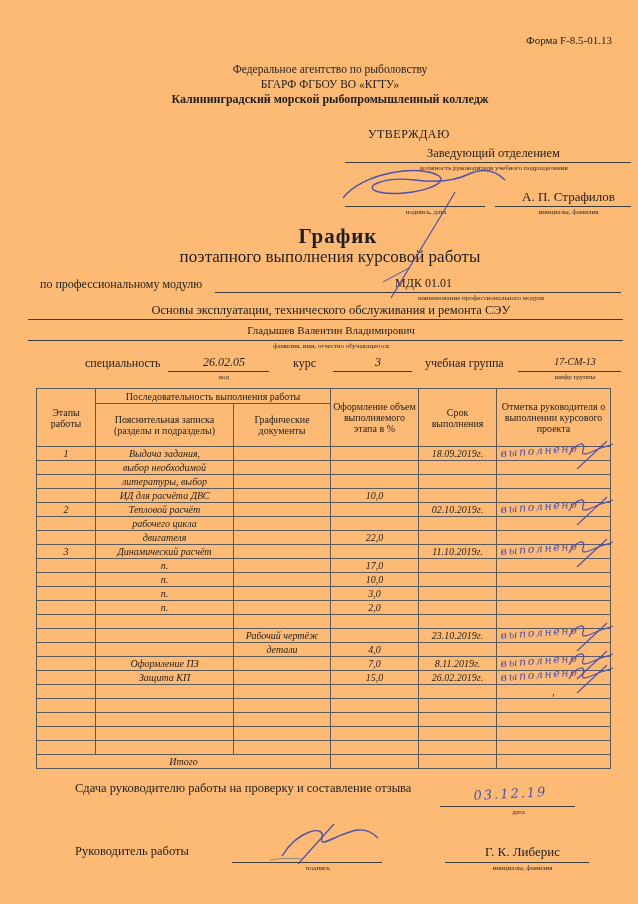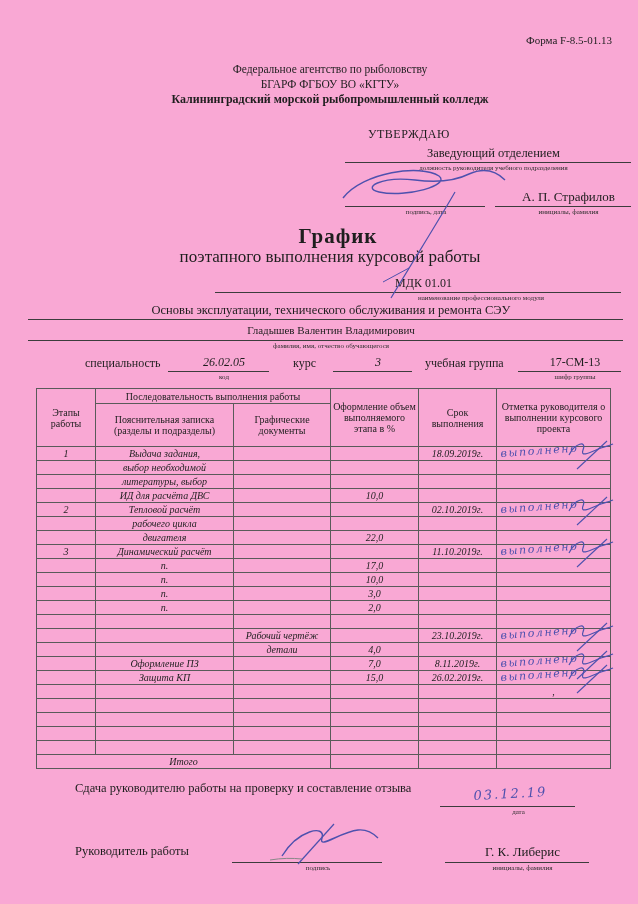--- a/index.html
+++ b/index.html
@@ -1,18 +1,18 @@
 <!DOCTYPE html>
 <html><head>
 <meta charset="utf-8">
 <style>
   html,body{margin:0;padding:0;background:#e8e8e8;}
   .page{
     position:relative;width:638px;height:904px;margin:0 auto;
-    background:#f9a8d4;color:#1e1e1e;overflow:hidden;
+    background:#fdba74;color:#1e1e1e;overflow:hidden;
     font-family:"Liberation Serif","DejaVu Serif",serif;
   }
   .abs{position:absolute;}
   .ctr{text-align:center;padding-left:11px;}
   .form-code{top:34px;right:26px;font-size:11px;}
   .org{left:0;width:100%;font-size:11.5px;line-height:15px;}
   .org .b3{font-weight:bold;font-size:12px;}
   .caption{font-size:7px;color:#2e2e2e;}
   .uline{border-bottom:1px solid #3c3c3c;}
   
@@ -35,21 +35,21 @@
   .discipline{left:28px;top:302px;width:584px;height:17px;font-size:12.5px;line-height:17px;}
   .student{left:28px;top:321px;width:584px;height:19px;font-size:11px;line-height:19px;}
   .student-cap{left:28px;top:342px;width:584px;}
   
   .spec-label{left:85px;top:356px;font-size:12px;}
   .spec-code{left:168px;top:353px;width:90px;height:18px;font-size:12px;font-style:italic;line-height:18px;}
   .spec-code-cap{left:168px;top:373px;width:90px;}
   .course-label{left:293px;top:356px;font-size:12px;}
   .course-val{left:333px;top:353px;width:68px;height:18px;font-size:12px;font-style:italic;line-height:18px;}
   .group-label{left:425px;top:356px;font-size:12px;}
-  .group-val{left:518px;top:353px;width:92px;height:18px;font-size:12px;line-height:18px;}
+  .group-val{left:518px;top:353px;width:92px;height:18px;font-size:10px;font-style:italic;line-height:18px;}
   .group-cap{left:518px;top:373px;width:92px;}
   
   table.sched{position:absolute;left:36px;top:388px;width:574px;border-collapse:collapse;table-layout:fixed;}
   table.sched th,table.sched td{border:1px solid #5a5a5a;padding:0 2px;overflow:visible;}
   table.sched{border:1.5px solid #444;}
   table.sched th{font-weight:normal;font-size:10px;line-height:11px;text-align:center;vertical-align:middle;}
   table.sched thead tr.h1 th{height:14px;}
   table.sched thead tr.h2 th{height:42px;}
   table.sched tbody td{height:13px;font-size:10px;font-style:italic;text-align:center;line-height:13px;white-space:nowrap;}
   td.mark-cell{position:relative;}
@@ -96,20 +96,21 @@
 
   <svg class="ink" style="left:335px;top:150px;z-index:4;" width="180" height="160" viewBox="0 0 180 160">
     <path d="M8,48 C28,22 86,14 104,26 C116,35 72,48 44,42 C26,38 46,26 80,30 C104,33 122,30 134,24 C150,17 162,22 170,30" fill="none" stroke="#4e51ae" stroke-width="1.4"></path>
     <path d="M120,42 C104,70 80,108 56,148" fill="none" stroke="#4e51ae" stroke-width="1.2"></path>
     <path d="M48,132 L74,118" fill="none" stroke="#4e51ae" stroke-width="1"></path>
   </svg>
 
   <div class="abs doc-title ctr">График</div>
   <div class="abs doc-subtitle ctr">поэтапного выполнения курсовой  работы</div>
 
+  <div class="abs module-label">по профессиональному модулю</div>
   <div class="abs module-line uline ctr">МДК 01.01</div>
   <div class="abs module-cap caption ctr">наименование профессионального модуля</div>
   <div class="abs discipline uline ctr">Основы эксплуатации, технического обслуживания и ремонта СЭУ</div>
   <div class="abs student uline ctr">Гладышев Валентин Владимирович</div>
   <div class="abs student-cap caption ctr">фамилия, имя, отчество обучающегося</div>
 
   <div class="abs spec-label">специальность</div>
   <div class="abs spec-code uline ctr">26.02.05</div>
   <div class="abs spec-code-cap caption ctr">код</div>
   <div class="abs course-label">курс</div>

